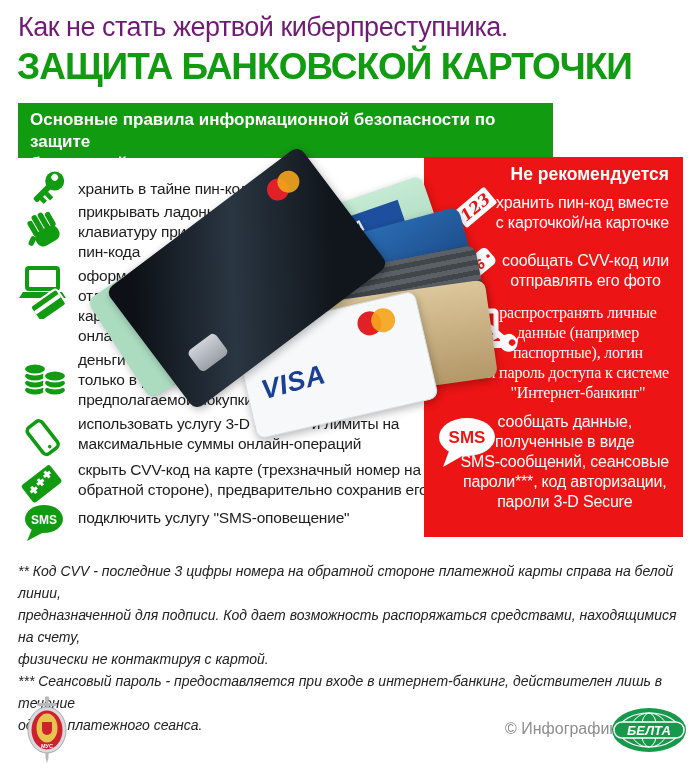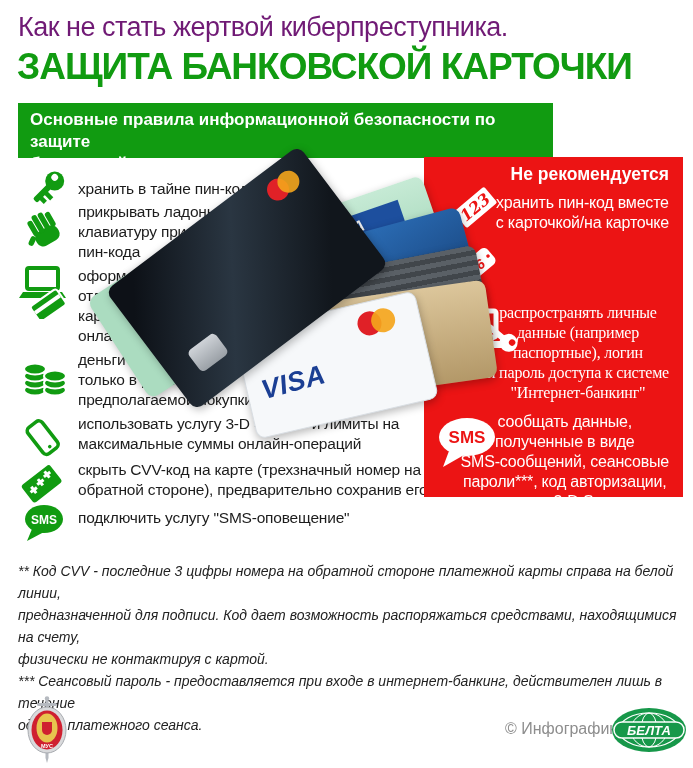--- a/index.html
+++ b/index.html
@@ -26,21 +26,21 @@
   .rule-text{
     left:78px;font-size:15.5px;line-height:20px;color:var(--ink);
     white-space:pre-line;letter-spacing:-0.2px;
   }
   .rt1{top:179px;} .rt2{top:202px;} .rt3{top:266px;} .rt4{top:350px;}
   .rt5{top:414px;width:350px;} .rt6{top:460px;width:350px;} .rt7{top:508px;}
   .ri1{left:28px;top:167px;} .ri2{left:21px;top:207px;} .ri3{left:19px;top:263px;}
   .ri4{left:22px;top:352px;} .ri5{left:22px;top:415px;} .ri6{left:17px;top:459px;}
   .ri7{left:23px;top:503px;}
   
-  .red-panel{left:424px;top:157px;width:259px;height:340px;background:var(--red);z-index:1;}
+  .red-panel{left:424px;top:157px;width:259px;height:380px;background:var(--red);z-index:1;}
   .warn-title{position:absolute;right:14px;top:7px;color:#fff;font-weight:bold;font-size:17.5px;}
   .warn-text{
     position:absolute;right:14px;text-align:center;color:#fff;font-size:16px;
     line-height:20px;white-space:pre-line;letter-spacing:-0.2px;
   }
   .wt1{top:36px;} .wt2{top:94px;} .wt3{top:146px;font-family:Liberation Serif, serif;} .wt4{top:255px;}
   .wi1{position:absolute;left:24px;top:24px;} .wi2{position:absolute;left:24px;top:84px;}
   .wi3{position:absolute;left:22px;top:150px;} .wi4{position:absolute;left:12px;top:258px;}
   
   .card{position:absolute;border-radius:9px;box-shadow:0 3px 8px rgba(0,0,0,.28);z-index:5;}
@@ -223,20 +223,22 @@
 
     <div class="wi2">
       <svg width="54" height="52" viewBox="0 0 54 52">
           <g transform="rotate(-40 27 26)">
         <rect x="5" y="16" width="43" height="20" rx="5" fill="#fff"></rect>
         <circle cx="44" cy="26" r="1.7" fill="#ec1414"></circle>
         <text x="25" y="32" text-anchor="middle" font-size="14" font-style="italic" font-weight="bold" fill="#ec1414">546</text>
           </g>
         </svg>
     </div>
+    <div class="warn-text wt2">сообщать CVV-код или
+отправлять его фото</div>
 
     <div class="wi3">
       <svg width="78" height="54" viewBox="0 0 78 54">
         <rect x="8" y="4" width="42" height="26" rx="2" fill="none" stroke="#fff" stroke-width="5"></rect>
         <polygon points="3,34 54,34 59,41 0,41" fill="#fff"></polygon>
         <g transform="rotate(40 58 32)" fill="#fff">
           <rect x="38" y="29" width="24" height="6" rx="2"></rect>
             <rect x="41" y="35" width="4" height="6"></rect>
           <rect x="47" y="35" width="4" height="8"></rect>
             <circle cx="64" cy="32" r="9"></circle>

